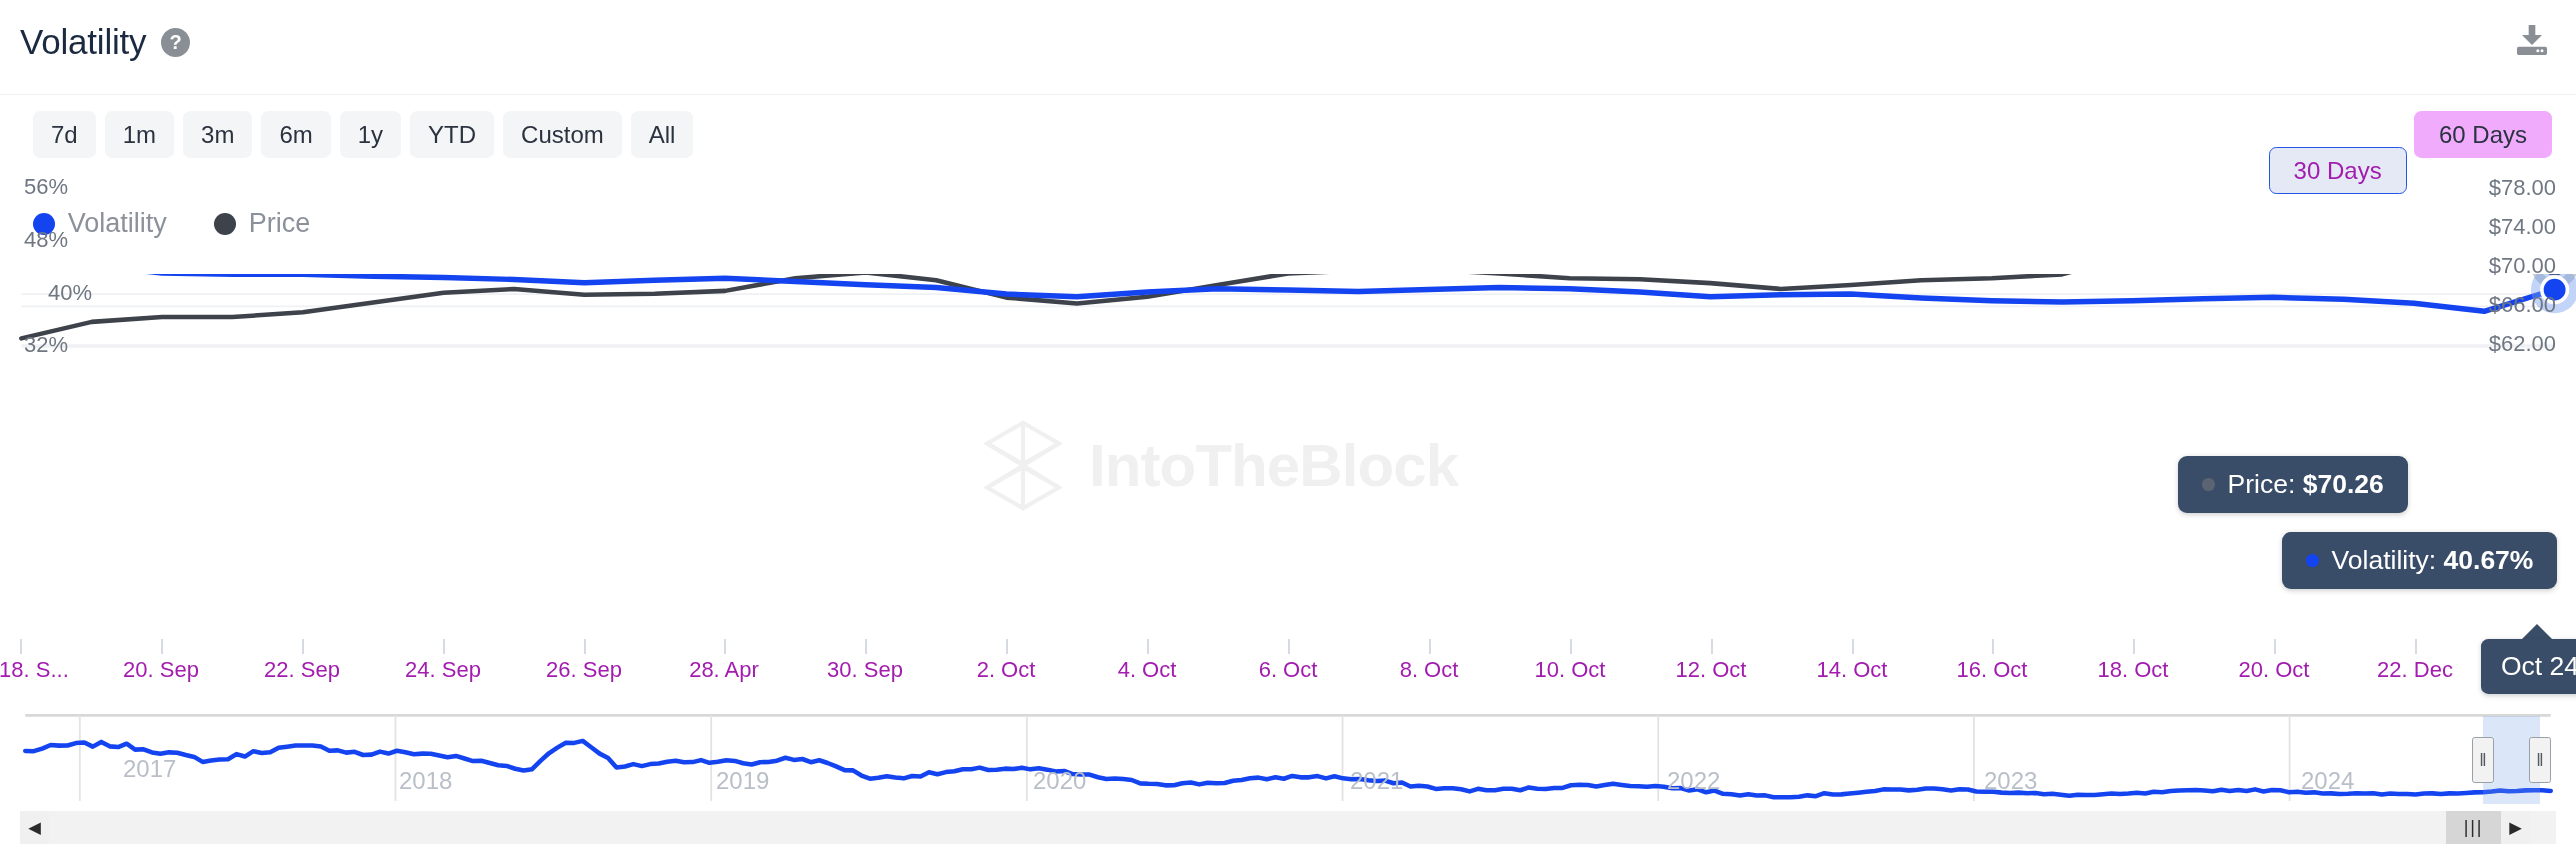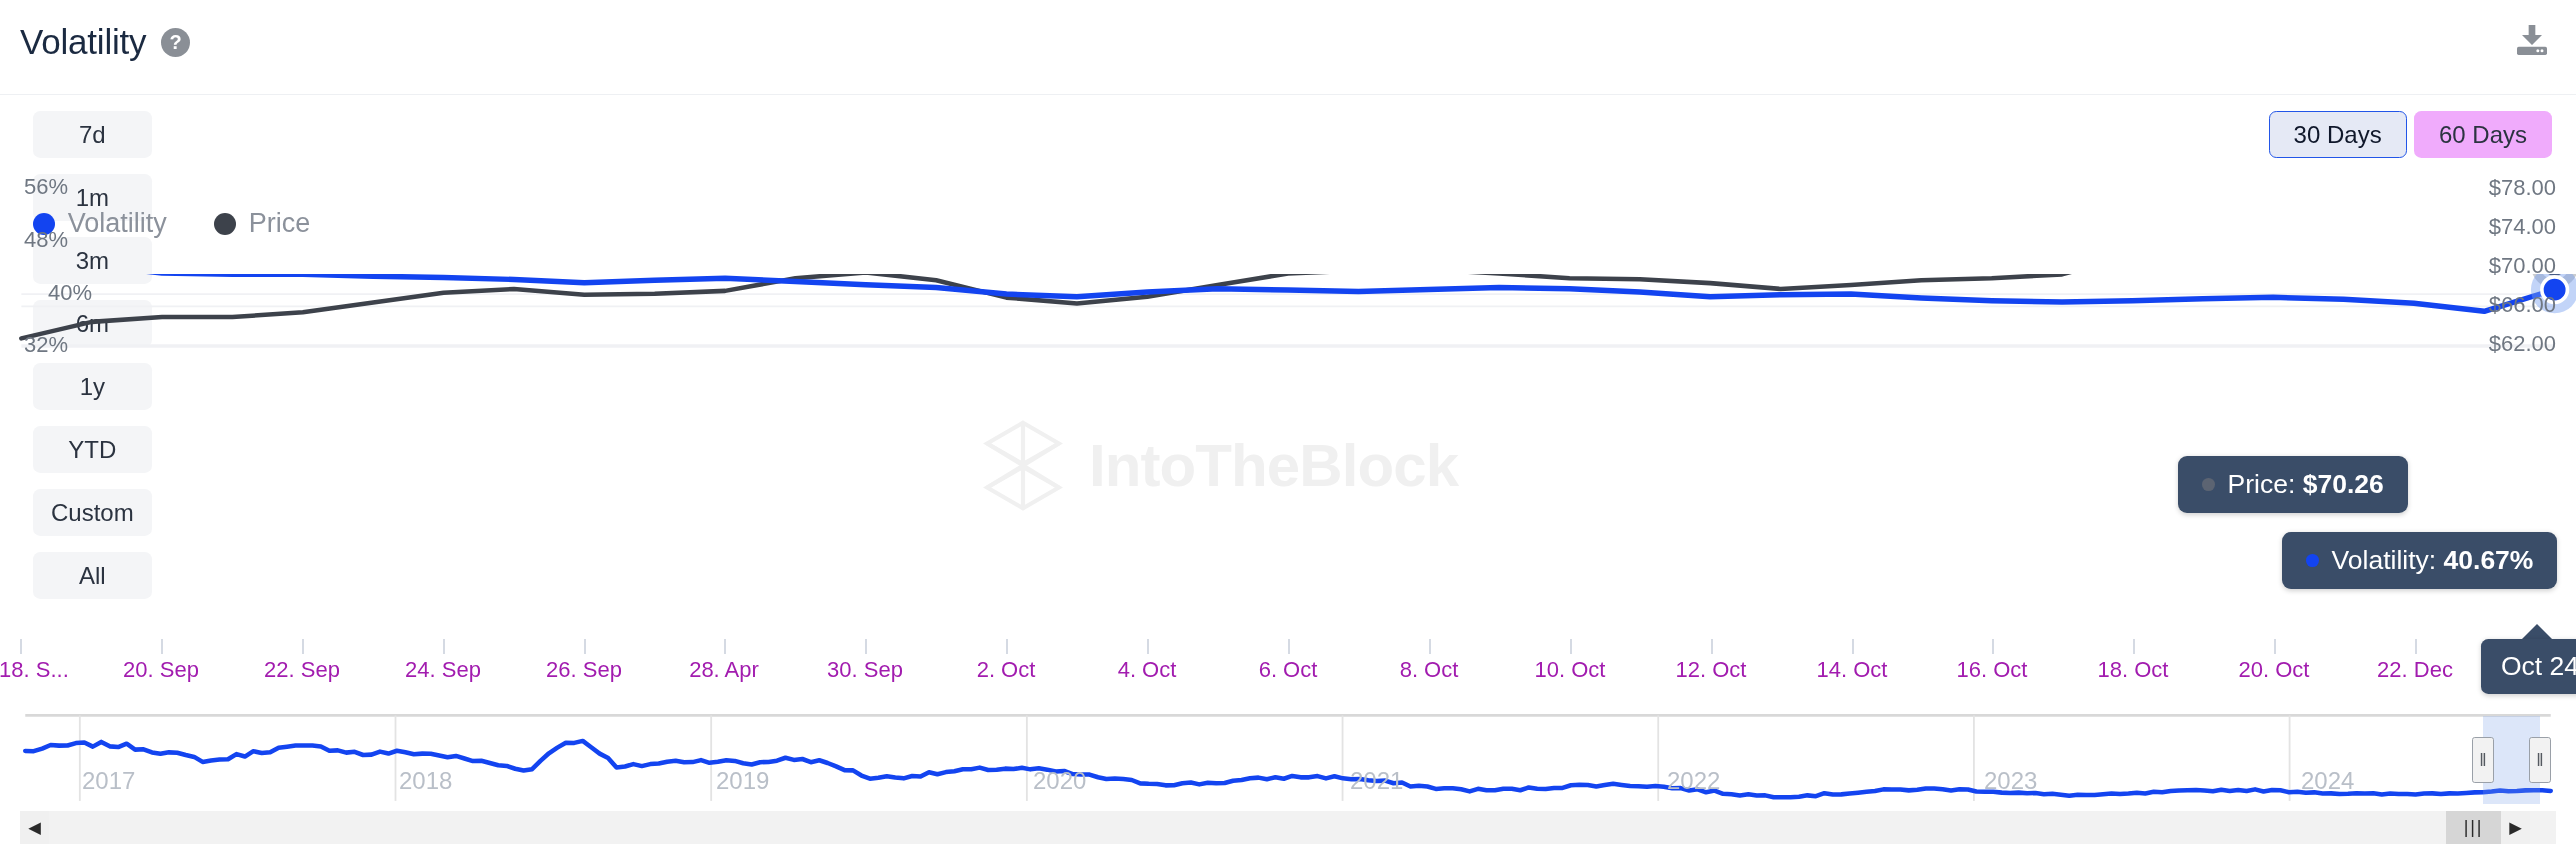--- a/index.html
+++ b/index.html
@@ -33,21 +33,21 @@
     position: absolute; right: 24px; top: 20px;
     width: 40px; height: 40px; cursor: pointer;
   }
 
   
   #range-bar {
     position: absolute; left: 0; top: 95px; width: 2576px; height: 79px;
   }
   #range-buttons {
     position: absolute; left: 33px; top: 16.4px;
-    display: flex; gap: 16px; flex-direction: column;
+    display: flex; gap: 9px;
   }
   .range-btn {
     background: #f4f5f7; color: #2b3340;
     border: none; border-radius: 7.3px;
     height: 47px; padding: 0 18px;
     font-size: 24px; font-family: "Liberation Sans", sans-serif;
     display: flex; align-items: center; justify-content: center;
     cursor: pointer;
   }
   #day-toggle {
@@ -56,21 +56,21 @@
   }
   .day-btn {
     background: #f0abfc; color: #2b3340;
     border: 1.8px solid transparent; border-radius: 7.3px;
     height: 47px; padding: 0 24px;
     font-size: 24px; font-family: "Liberation Sans", sans-serif;
     display: flex; align-items: center; justify-content: center;
     cursor: pointer;
   }
   .day-btn.selected {
-    background: #e5e9f5; border-color: #2255e8; color: #0f172a;
+    background: #e5e9f5; border-color: #2255e8; color: #a21caf; margin-top: 36px;
   }
 
   
   #legend {
     position: absolute; left: 33px; top: 208px;
     display: flex; align-items: center; gap: 47px;
   }
   .legend-item { display: flex; align-items: center; gap: 12.8px; cursor: pointer; }
   .legend-dot { width: 22px; height: 22px; border-radius: 50%; }
   .legend-label { font-size: 27px; color: #8b919b; }
@@ -332,21 +332,21 @@
       </g>
     <path id="nav-path" fill="none" stroke="#1344f0" stroke-width="5" stroke-linejoin="round" stroke-linecap="round" d="M22.0 45.0 L31.3 45.3 L40.6 42.4 L49.9 38.5 L59.2 39.2 L68.5 39.1 L77.7 36.4 L87.0 35.7 L96.3 40.3 L105.6 35.1 L114.9 40.0 L124.2 40.8 L133.5 37.1 L142.8 43.6 L152.1 43.2 L161.4 46.7 L170.7 48.2 L179.9 46.6 L189.2 47.0 L198.5 49.5 L207.8 51.6 L217.1 57.1 L226.4 55.5 L235.7 54.5 L245.0 54.2 L254.3 48.5 L263.6 51.2 L272.9 45.3 L282.1 47.2 L291.4 46.4 L300.7 41.4 L310.0 40.3 L319.3 39.1 L328.6 39.1 L337.9 39.1 L347.2 40.1 L356.5 44.8 L365.8 44.4 L375.1 46.9 L384.3 46.0 L393.6 49.5 L402.9 49.1 L412.2 45.8 L421.5 47.9 L430.8 44.8 L440.1 46.5 L449.4 48.7 L458.7 48.0 L468.0 48.2 L477.3 50.1 L486.5 51.9 L495.8 50.5 L505.1 53.3 L514.4 56.2 L523.7 55.9 L533.0 58.3 L542.3 60.8 L551.6 61.5 L560.9 64.6 L570.2 66.6 L579.5 65.1 L588.7 56.0 L598.0 47.6 L607.3 41.4 L616.6 36.0 L625.9 36.2 L635.2 34.0 L644.5 41.0 L653.8 48.0 L663.1 52.8 L672.4 63.3 L681.7 62.2 L690.9 59.5 L700.2 61.7 L709.5 59.5 L718.8 58.9 L728.1 56.9 L737.4 55.9 L746.7 57.5 L756.0 57.3 L765.3 55.1 L774.6 58.1 L783.9 57.0 L793.2 55.2 L802.4 56.0 L811.7 58.5 L821.0 59.9 L830.3 57.4 L839.6 57.1 L848.9 55.7 L858.2 52.5 L867.5 54.9 L876.8 53.9 L886.1 57.4 L895.4 55.3 L904.6 58.3 L913.9 62.0 L923.2 66.2 L932.5 66.4 L941.8 72.1 L951.1 75.6 L960.4 74.5 L969.7 72.8 L979.0 74.2 L988.3 75.2 L997.6 72.6 L1006.8 73.2 L1016.1 68.4 L1025.4 70.6 L1034.7 68.3 L1044.0 67.3 L1053.3 65.1 L1062.6 65.1 L1071.9 63.4 L1081.2 66.0 L1090.5 65.8 L1099.8 64.5 L1109.0 65.0 L1118.3 63.6 L1127.6 65.3 L1136.9 64.1 L1146.2 65.6 L1155.5 67.7 L1164.8 67.1 L1174.1 70.5 L1183.4 70.9 L1192.7 71.0 L1202.0 74.0 L1211.2 75.8 L1220.5 75.4 L1229.8 75.9 L1239.1 77.0 L1248.4 80.7 L1257.7 81.2 L1267.0 81.3 L1276.3 82.9 L1285.6 82.7 L1294.9 80.6 L1304.2 79.8 L1313.4 81.8 L1322.7 80.1 L1332.0 80.6 L1341.3 80.3 L1350.6 77.9 L1359.9 77.0 L1369.2 75.1 L1378.5 74.4 L1387.8 76.2 L1397.1 73.9 L1406.4 75.6 L1415.6 72.5 L1424.9 74.1 L1434.2 74.1 L1443.5 72.7 L1452.8 75.2 L1462.1 72.8 L1471.4 75.2 L1480.7 76.2 L1490.0 75.8 L1499.3 77.2 L1508.6 78.0 L1517.8 77.7 L1527.1 80.6 L1536.4 79.8 L1545.7 84.2 L1555.0 83.4 L1564.3 84.2 L1573.6 86.8 L1582.9 86.0 L1592.2 86.1 L1601.5 87.2 L1610.8 89.5 L1620.0 86.7 L1629.3 88.2 L1638.6 88.3 L1647.9 86.7 L1657.2 86.6 L1666.5 88.3 L1675.8 85.2 L1685.1 86.6 L1694.4 86.8 L1703.7 85.7 L1713.0 85.7 L1722.2 82.8 L1731.5 82.3 L1740.8 82.5 L1750.1 84.1 L1759.4 82.6 L1768.7 81.2 L1778.0 82.5 L1787.3 83.6 L1796.6 83.8 L1805.9 84.5 L1815.2 83.7 L1824.4 84.5 L1833.7 86.1 L1843.0 85.9 L1852.3 88.5 L1861.6 87.2 L1870.9 90.5 L1880.2 88.6 L1889.5 92.2 L1898.8 92.7 L1908.1 94.0 L1917.4 92.8 L1926.6 94.1 L1935.9 93.9 L1945.2 96.0 L1954.5 95.9 L1963.8 96.0 L1973.1 95.4 L1982.4 93.9 L1991.7 94.8 L2001.0 91.5 L2010.3 92.9 L2019.6 92.8 L2028.8 91.9 L2038.1 90.9 L2047.4 89.9 L2056.7 89.2 L2066.0 87.3 L2075.3 87.5 L2084.6 87.5 L2093.9 88.4 L2103.2 87.8 L2112.5 86.3 L2121.8 86.4 L2131.1 87.2 L2140.3 88.5 L2149.6 87.1 L2158.9 87.4 L2168.2 89.7 L2177.5 90.0 L2186.8 90.0 L2196.1 90.9 L2205.4 91.3 L2214.7 90.9 L2224.0 91.6 L2233.3 91.3 L2242.5 92.6 L2251.8 92.1 L2261.1 93.3 L2270.4 94.4 L2279.7 93.2 L2289.0 93.6 L2298.3 93.4 L2307.6 92.6 L2316.9 91.9 L2326.2 92.5 L2335.5 91.9 L2344.7 91.0 L2354.0 91.9 L2363.3 90.0 L2372.6 90.5 L2381.9 89.2 L2391.2 88.5 L2400.5 88.2 L2409.8 88.0 L2419.1 88.5 L2428.4 89.4 L2437.7 87.7 L2446.9 89.0 L2456.2 87.9 L2465.5 89.2 L2474.8 87.3 L2484.1 89.6 L2493.4 88.0 L2502.7 88.3 L2512.0 90.4 L2521.3 89.9 L2530.6 91.1 L2539.9 90.6 L2549.1 91.9 L2558.4 91.7 L2567.7 92.3 L2577.0 92.1 L2586.3 91.6 L2595.6 91.8 L2604.9 91.6 L2614.2 92.9 L2623.5 91.9 L2632.8 92.4 L2642.1 92.4 L2651.3 93.0 L2660.6 91.9 L2669.9 91.7 L2679.2 92.3 L2688.5 91.7 L2697.8 91.8 L2707.1 91.2 L2716.4 90.6 L2725.7 90.4 L2735.0 89.7 L2744.3 88.6 L2753.5 89.3 L2762.8 89.1 L2772.1 88.4 L2781.4 88.3 L2790.7 88.3 L2800.0 89.0"></path>
   </svg>
   <div id="nav-mask" style="left: 2483px; width: 57px;"></div>
   <div class="nav-handle" id="nav-handle-left" style="left: 2472px;">
       <span>‖</span>
     </div>
   <div class="nav-handle" id="nav-handle-right" style="left: 2529px;">
       <span>‖</span>
     </div>
-<div class="nav-year" style="left: 82px; top: 57px;">2017</div>
+<div class="nav-year" style="left: 82px; top: 45px; padding-left: 41px;">2017</div>
     <div class="nav-year" style="left: 399px; top: 57px;">2018</div>
     <div class="nav-year" style="left: 716px; top: 57px;">2019</div>
     <div class="nav-year" style="left: 1033px; top: 57px;">2020</div>
     <div class="nav-year" style="left: 1350px; top: 57px;">2021</div>
     <div class="nav-year" style="left: 1667px; top: 57px;">2022</div>
     <div class="nav-year" style="left: 1984px; top: 57px;">2023</div>
     <div class="nav-year" style="left: 2301px; top: 57px;">2024</div>
   </div>
 
 <div id="scrollbar">

